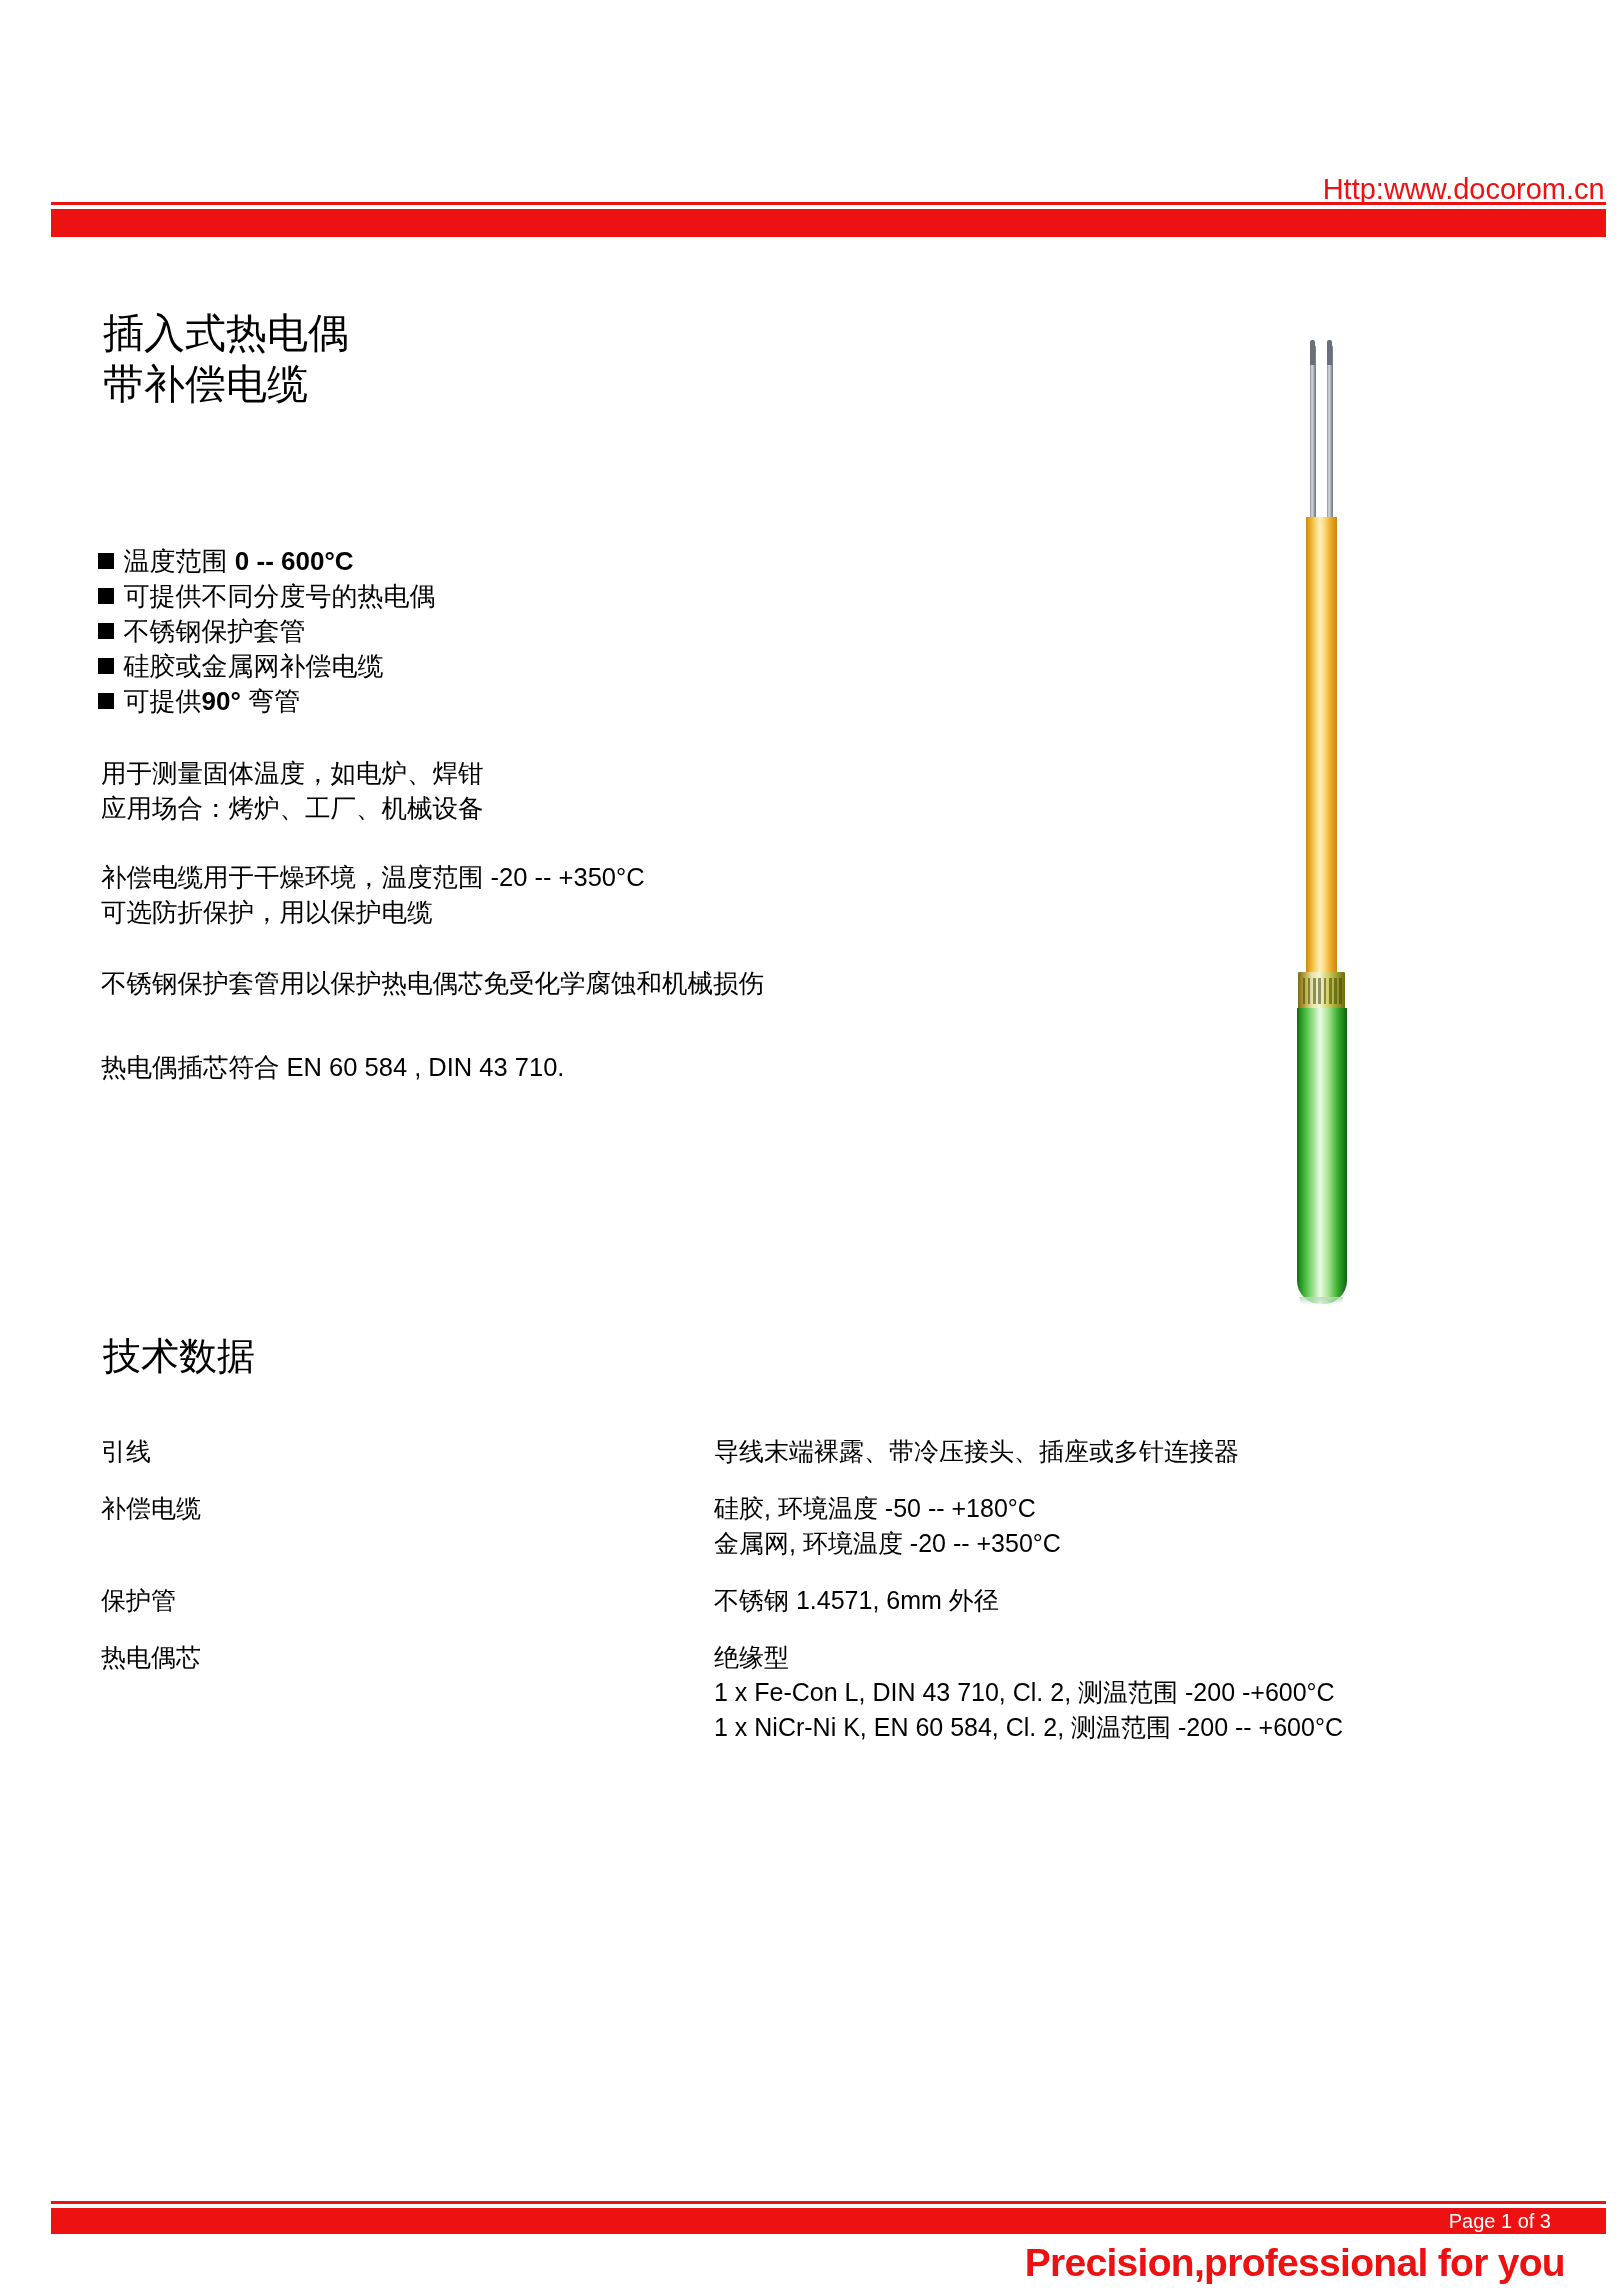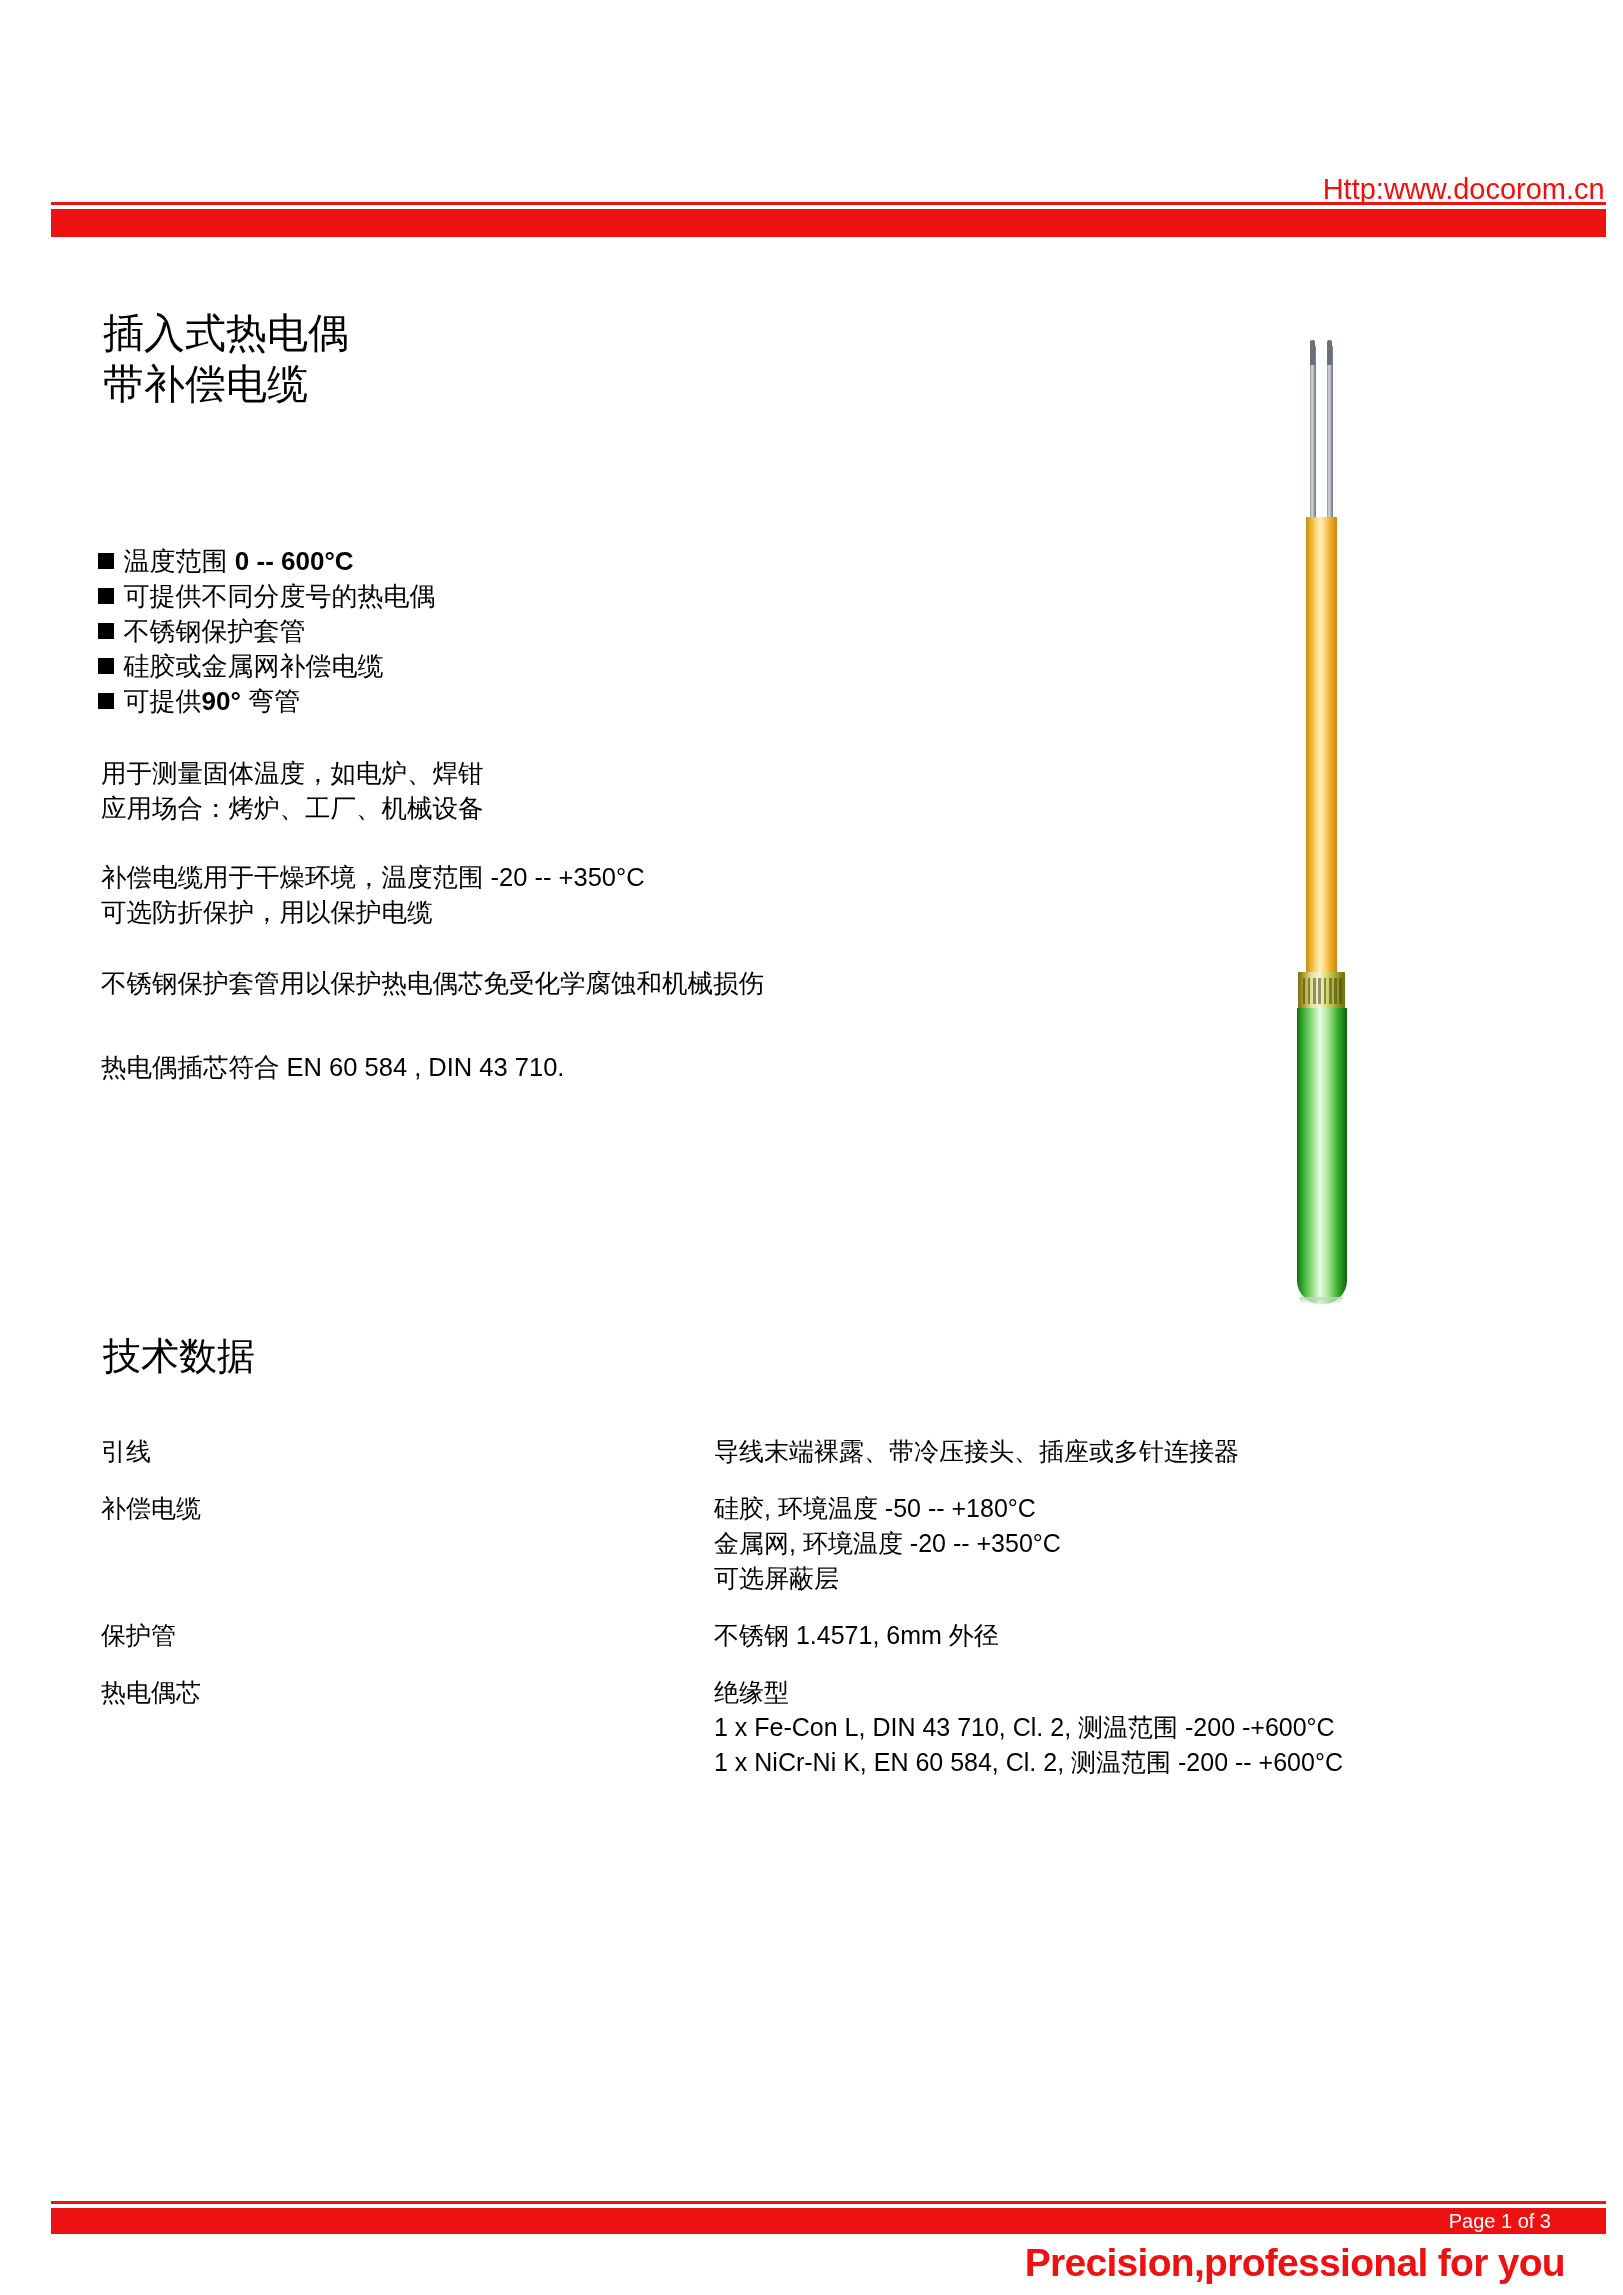--- a/index.html
+++ b/index.html
@@ -372,21 +372,20 @@
     <div class="spec-values">
       <div class="vline">导线末端裸露、带冷压接头、插座或多针连接器</div>
     </div>
   </div>
 
   <div class="spec-row">
     <div class="spec-label">补偿电缆</div>
     <div class="spec-values">
       <div class="vline">硅胶, 环境温度 -50 -- +180°C</div>
       <div class="vline">金属网, 环境温度 -20 -- +350°C</div>
-      <div class="vline">可选屏蔽层</div>
     </div>
   </div>
 
   <div class="spec-row">
     <div class="spec-label">保护管</div>
     <div class="spec-values">
       <div class="vline">不锈钢 1.4571, 6mm 外径</div>
     </div>
   </div>
 

